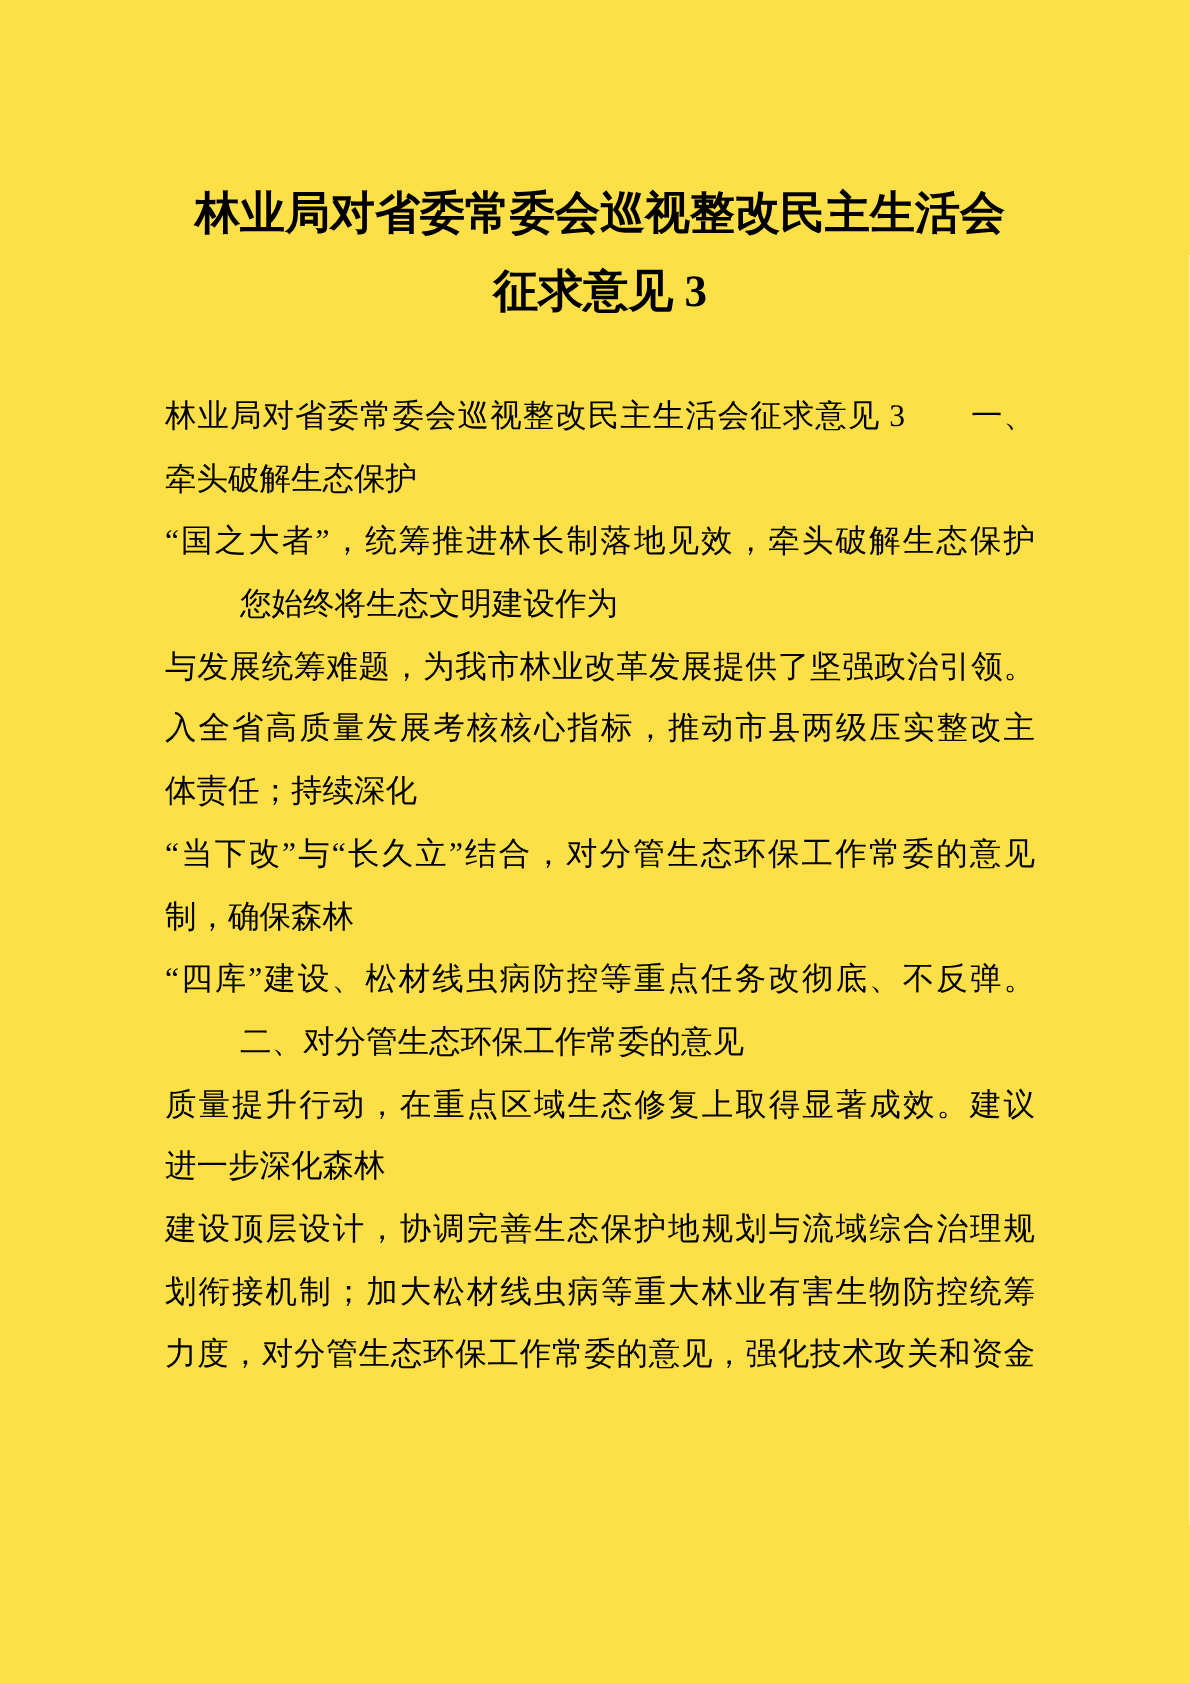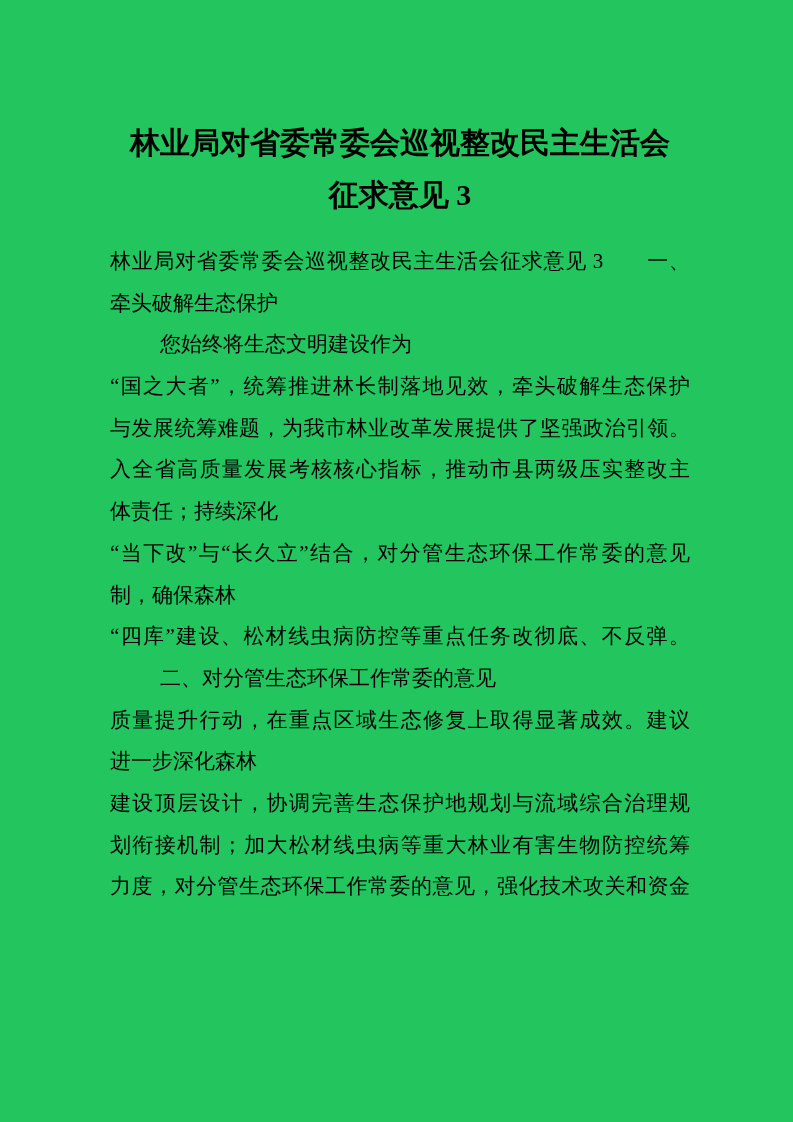--- a/index.html
+++ b/index.html
@@ -16,52 +16,52 @@
     font-family: "Liberation Serif", "DejaVu Serif", serif;
   }
   .doc-title {
     text-align: center;
     font-size: 30px;
     font-weight: 700;
     line-height: 52px;
     letter-spacing: 0;
   }
   .doc-body {
-    margin-top: 20px;
+    margin-top: 36px;
     font-size: 21px;
     line-height: 41.7px;
   }
   .line {
     height: 41.7px;
     overflow: hidden;
     text-align: left;
   }
   .line.fill {
     text-align: justify;
     text-align-last: justify;
   }
   .line.indent {
     text-indent: 50px;
   }
 </style>
 </head>
 <body>
 
-<div class="page" style="background: #22c55e; color: rgb(0, 0, 0);">
+<div class="page" style="background: #fde047; color: rgb(0, 0, 0);">
 
   <div class="doc-title">
     <div>林业局对省委常委会巡视整改民主生活会</div>
     <div>征求意见 3</div>
   </div>
 
   <div class="doc-body">
     <div class="line fill">林业局对省委常委会巡视整改民主生活会征求意见 3　　一、</div>
     <div class="line">牵头破解生态保护</div>
+    <div class="line fill">“国之大者”，统筹推进林长制落地见效，牵头破解生态保护</div>
     <div class="line indent">您始终将生态文明建设作为</div>
-    <div class="line fill">“国之大者”，统筹推进林长制落地见效，牵头破解生态保护</div>
     <div class="line fill">与发展统筹难题，为我市林业改革发展提供了坚强政治引领。</div>
     <div class="line fill">入全省高质量发展考核核心指标，推动市县两级压实整改主</div>
     <div class="line">体责任；持续深化</div>
     <div class="line fill">“当下改”与“长久立”结合，对分管生态环保工作常委的意见</div>
     <div class="line">制，确保森林</div>
     <div class="line fill">“四库”建设、松材线虫病防控等重点任务改彻底、不反弹。</div>
     <div class="line indent">二、对分管生态环保工作常委的意见</div>
     <div class="line fill">质量提升行动，在重点区域生态修复上取得显著成效。建议</div>
     <div class="line">进一步深化森林</div>
     <div class="line fill">建设顶层设计，协调完善生态保护地规划与流域综合治理规</div>

